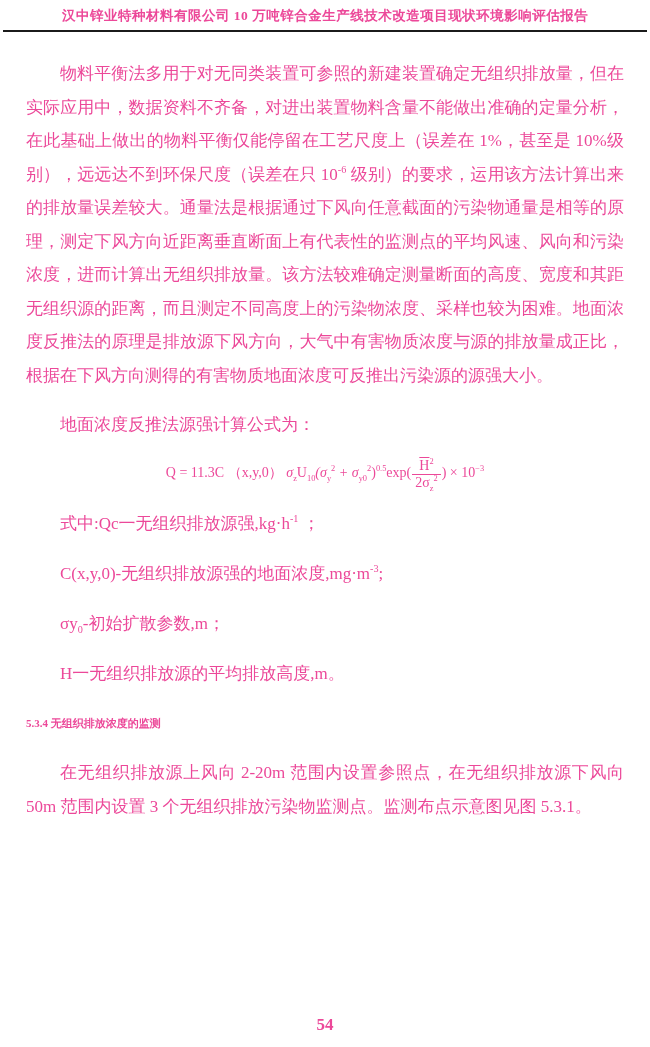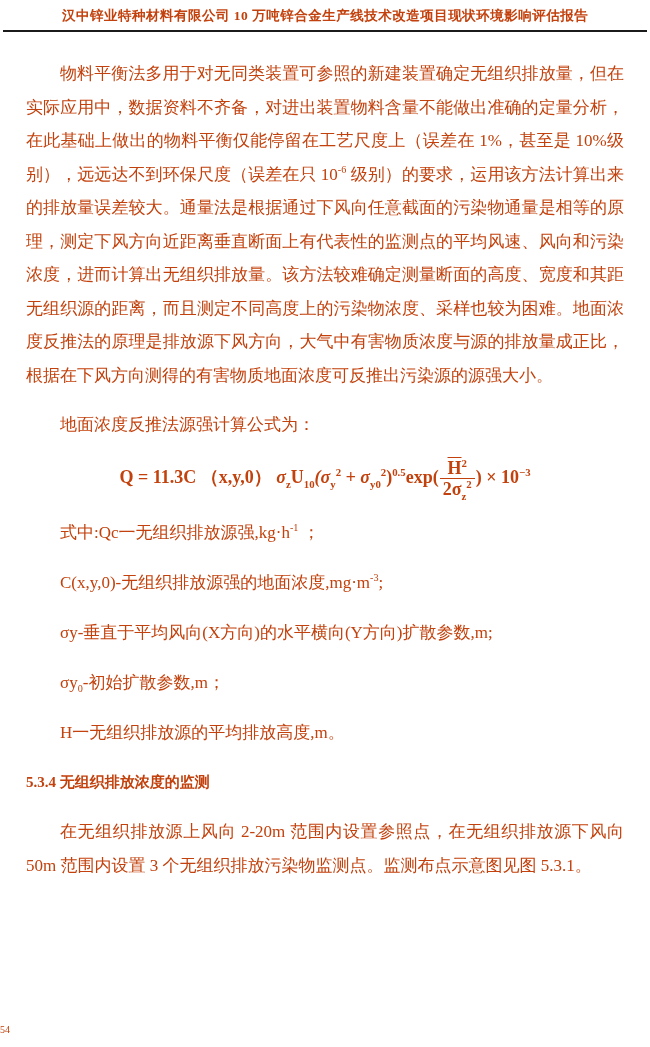--- a/index.html
+++ b/index.html
@@ -2,21 +2,21 @@
 <html><head>
 <meta charset="utf-8">
 <style>
   html, body { margin: 0; padding: 0; background: #888; }
   .page {
     position: relative;
     width: 650px;
     height: 1047px;
     margin: 0 auto;
     background: #ffffff;
-    color: #c2410c;
+    color: #ec4899;
     font-family: "Liberation Serif", "DejaVu Serif", serif;
     overflow: hidden;
     box-sizing: border-box;
   }
   .header {
     margin: 0 3px;
     padding-top: 7px;
     padding-bottom: 5px;
     border-bottom: 2px solid #1b1b1b;
     text-align: center;
@@ -32,49 +32,50 @@
   }
   .main p { margin: 16px; }
   .indent { text-indent: 2em; }
   .sup { vertical-align: super; font-size: 0.6em; line-height: 0; }
   .sub { vertical-align: sub; font-size: 0.6em; line-height: 0; }
   .over { text-decoration: overline; }
   .it { font-style: italic; }
   .formula-block {
     text-align: center;
     margin: 6px 0 4px 0;
-    font-size: 18px;
-    font-weight: 700;
+    font-size: 14px;
+    font-weight: 400;
     line-height: normal;
     text-indent: 0;
   }
   .frac {
     display: inline-block;
     vertical-align: middle;
     text-align: center;
     line-height: 1.15;
     margin: 0 1px;
   }
   .frac .num { display: block; border-bottom: 1.4px solid currentColor; padding: 0 3px; }
   .frac .den { display: block; padding: 0 3px; }
   .def-line { text-indent: 2em; line-height: 34px; }
   .section-heading {
     font-weight: bold;
-    font-size: 15px;
+    font-size: 11px;
     margin-top: 10px !important;
     margin-bottom: 5px !important;
     text-indent: 0;
   }
   .footer {
     position: absolute;
     bottom: 12px;
     left: 0;
     width: 100%;
-    text-align: left;
-    font-size: 10px;
+    text-align: center;
+    font-size: 17px;
+    font-weight: bold;
   }
 </style>
 </head>
 <body>
 
 <div class="page">
 
   <div class="header">汉中锌业特种材料有限公司 10 万吨锌合金生产线技术改造项目现状环境影响评估报告</div>
 
   <div class="main">
@@ -82,21 +83,20 @@
     <p class="indent"><span>物料平衡法多用于对无同类装置可参照的新建装置确定无组织排放量，但在实际应用中，数据资料不齐备，对进出装置物料含量不能做出准确的定量分析，在此基础上做出的物料平衡仅能停留在工艺尺度上（误差在 1%，甚至是 10%级别），远远达不到环保尺度（误差在只 10</span><span class="sup">-6</span><span> 级别）的要求，运用该方法计算出来的排放量误差较大。通量法是根据通过下风向任意截面的污染物通量是相等的原理，测定下风方向近距离垂直断面上有代表性的监测点的平均风速、风向和污染浓度，进而计算出无组织排放量。该方法较难确定测量断面的高度、宽度和其距无组织源的距离，而且测定不同高度上的污染物浓度、采样也较为困难。地面浓度反推法的原理是排放源下风方向，大气中有害物质浓度与源的排放量成正比，根据在下风方向测得的有害物质地面浓度可反推出污染源的源强大小。</span></p>
 
     <p class="indent">地面浓度反推法源强计算公式为：</p>
 
     <div class="formula-block">
       <span><span>Q = 11.3C </span><span>（x,y,0） </span><span class="it">σ</span><span class="sub">z</span><span>U</span><span class="sub">10</span><span class="it">(σ</span><span class="sub">y</span><span class="sup">2</span><span class="it"> + σ</span><span class="sub">y0</span><span class="sup">2</span><span>)</span><span class="sup">0.5</span><span>exp(</span></span><span class="frac"><span class="num"><span class="over">H</span><span class="sup">2</span></span><span class="den"><span>2σ</span><span class="sub">z</span><span class="sup">2</span></span></span><span><span>) × 10</span><span class="sup">−3</span></span>
     </div>
 
     <p class="def-line"><span>式中:Qc一无组织排放源强,kg·h</span><span class="sup">-1</span><span> ；</span></p>
     <p class="def-line"><span>C(x,y,0)-无组织排放源强的地面浓度,mg·m</span><span class="sup">-3</span><span>;</span></p>
-    <p class="def-line"><span>σy-垂直于平均风向(X方向)的水平横向(Y方向)扩散参数,m;</span></p>
     <p class="def-line"><span>σy</span><span class="sub">0</span><span>-初始扩散参数,m；</span></p>
     <p class="def-line"><span>H一无组织排放源的平均排放高度,m。</span></p>
 
     <p class="section-heading">5.3.4 无组织排放浓度的监测</p>
 
 
     <p class="indent">在无组织排放源上风向 2-20m 范围内设置参照点，在无组织排放源下风向 50m 范围内设置 3 个无组织排放污染物监测点。监测布点示意图见图 5.3.1。</p>
 
   </div>
 

